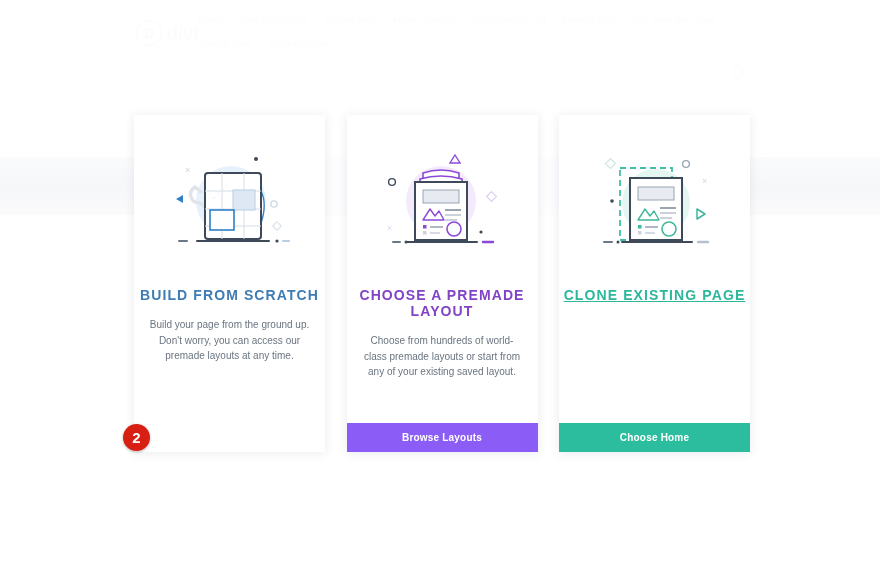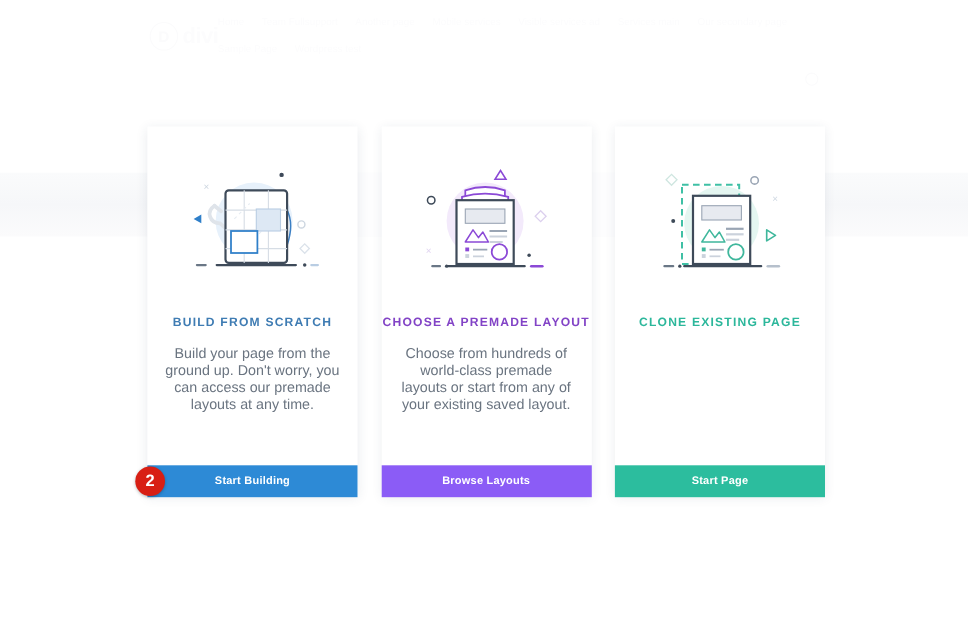--- a/index.html
+++ b/index.html
@@ -101,32 +101,32 @@
   }
   .card-illus {
     height: 170px;
     display: flex;
     align-items: center;
     justify-content: center;
     padding-top: 8px;
   }
   .card-title {
     text-align: center;
-    font-size: 11px;
+    font-size: 14px;
     font-weight: bold;
     letter-spacing: 1.1px;
     margin-top: 2px;
   }
   .card-title.blue   { color: #3f7cb3; }
   .card-title.purple { color: #8243c6; }
-  .card-title.teal   { color: #2cb79b; }
+  .card-title.teal   { color: #2cb79b; text-decoration: underline; }
   .card-body {
     margin: 14px 14px 0 14px;
     text-align: center;
-    font-size: 13px;
+    font-size: 10px;
     line-height: 15.5px;
     color: #6a7480;
   }
   .card-btn {
     position: absolute;
     left: 0; bottom: 0;
     width: 191px;
     height: 29px;
     display: flex;
     align-items: center;
@@ -223,21 +223,20 @@
           <circle cx="109" cy="55" r="3.2" fill="none" stroke="#cdd6e0" stroke-width="1.3"></circle>
           <circle cx="91" cy="10" r="2" fill="#3e4a59"></circle>
           <rect x="109" y="74" width="6" height="6" fill="none" stroke="#dbe2ea" stroke-width="1.2" transform="rotate(45 112 77)"></rect>
           <line x1="14" y1="92" x2="22" y2="92" stroke="#6a7786" stroke-width="2" stroke-linecap="round"></line>
           <circle cx="112" cy="92" r="1.6" fill="#3e4a59"></circle>
           <line x1="118" y1="92" x2="124" y2="92" stroke="#b9cde3" stroke-width="2" stroke-linecap="round"></line>
         </svg>
       </div>
       <div class="card-title blue">BUILD FROM SCRATCH</div>
       <div class="card-body">Build your page from the ground up. Don't worry, you can access our premade layouts at any time.</div>
-      <button class="card-btn btn-blue">Start Building</button>
       <div class="badge">2</div>
     </div>
 
     <div class="card">
       <div class="card-illus">
         <svg width="130" height="110" viewBox="0 0 130 110">
           <circle cx="64" cy="52" r="35" fill="#f3eafb"></circle>
 
           <path d="M46 24 q18 -6 36 0 l0 6 l-36 0 Z" fill="#ffffff" stroke="#8b49d6" stroke-width="1.6"></path>
           <path d="M43 30 q21 -6 42 0 l0 5 l-42 0 Z" fill="#ffffff" stroke="#8b49d6" stroke-width="1.6"></path>
@@ -306,17 +305,17 @@
           <circle cx="96" cy="15" r="3.4" fill="none" stroke="#9aa5b4" stroke-width="1.4"></circle>
           <text x="112" y="35" font-family="Liberation Sans, sans-serif" font-size="9" fill="#cfd8e2">×</text>
           <path d="M107 60 l8 5 l-8 5 Z" fill="none" stroke="#3fb79c" stroke-width="1.5" stroke-linejoin="round"></path>
           <circle cx="22" cy="52" r="1.8" fill="#3e4a59"></circle>
           <line x1="14" y1="93" x2="22" y2="93" stroke="#6a7786" stroke-width="2" stroke-linecap="round"></line>
           <circle cx="28" cy="93" r="1.5" fill="#3e4a59"></circle>
           <line x1="108" y1="93" x2="118" y2="93" stroke="#b6c0cc" stroke-width="2.4" stroke-linecap="round"></line>
         </svg>
       </div>
       <div class="card-title teal">CLONE EXISTING PAGE</div>
-      <button class="card-btn btn-teal">Start Page</button>
+      <button class="card-btn btn-teal">Choose Home</button>
     </div>
 
   </div>
 </div>
 
 </body></html>

